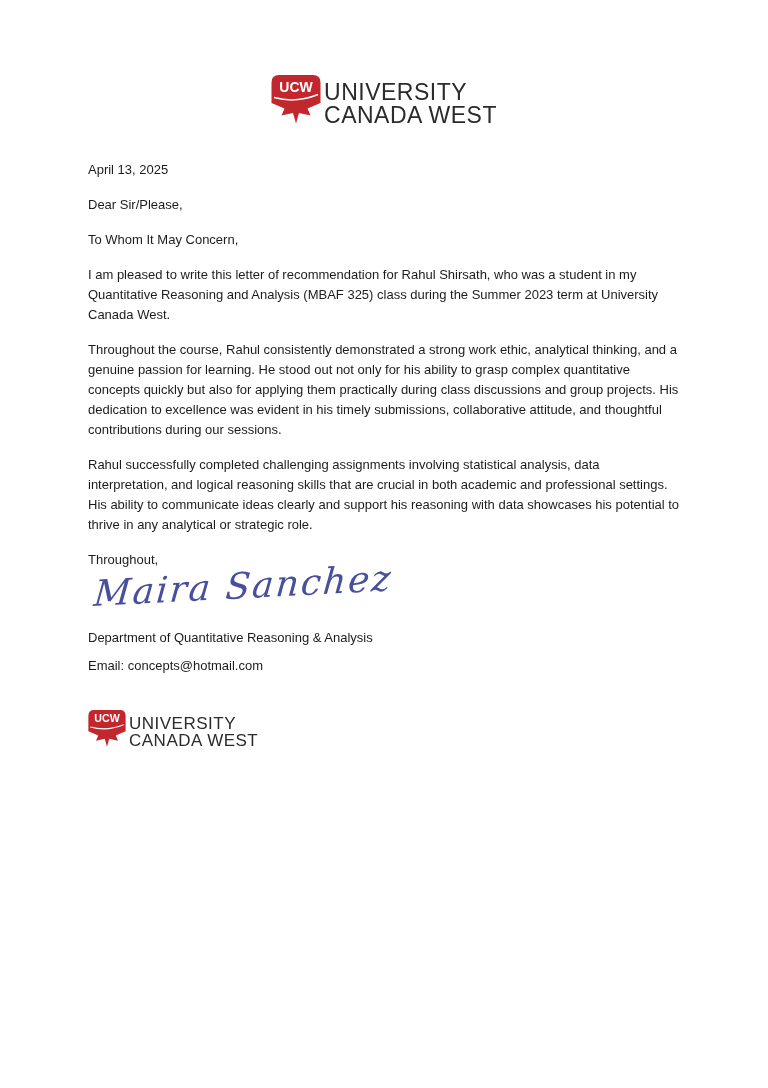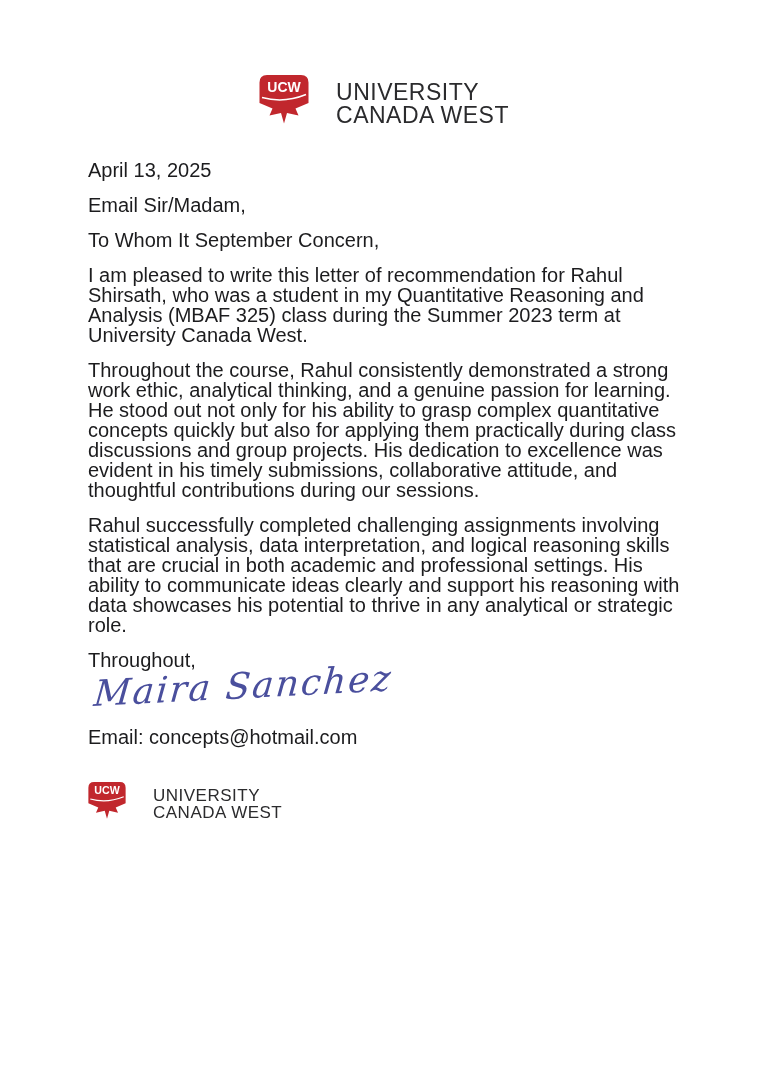--- a/index.html
+++ b/index.html
@@ -13,21 +13,20 @@
     padding: 74px 88px 0 88px;
     font-family: "Liberation Sans", sans-serif;
     color: #1c1c1e;
     overflow: hidden;
   }
 
   
   .logo {
     display: flex;
     align-items: center;
-    gap: 24px;
   }
   .logo-top {
     justify-content: center;
     margin-bottom: 26px;
   }
   .logo-bottom {
     justify-content: flex-start;
     margin-top: 32px;
   }
   .logo-mark { display: block; }
@@ -43,21 +42,21 @@
     letter-spacing: 0.5px;
     line-height: 1.0;
   }
   .logo-top .logo-text { font-size: 23px; }
   .logo-bottom .logo-text { font-size: 17px; }
   .logo-text span { display: block; }
 
   
   .letter p {
     margin: 0 0 15px 0;
-    font-size: 20px;
+    font-size: 13px;
     line-height: 20px;
   }
   .letter .tight { margin-bottom: 3px; }
 
   .signature {
     font-family: "DejaVu Serif", serif;
     font-style: italic;
     font-size: 36px;
     color: #4a4f9d;
     letter-spacing: 2px;
@@ -82,31 +81,32 @@
     </svg>
     <div class="logo-text">
       <span>UNIVERSITY</span>
       <span>CANADA WEST</span>
     </div>
   </header>
 
   <main class="letter">
     <p>April 13, 2025</p>
 
-    <p>Email Sir/Madam,</p>
-    <p>To Whom It September Concern,</p>
+    <p>Dear Sir/Please,</p>
+    <p>To Whom It May Concern,</p>
 
     <p>I am pleased to write this letter of recommendation for Rahul Shirsath, who was a student in my Quantitative Reasoning and Analysis (MBAF 325) class during the Summer 2023 term at University Canada West.</p>
     <p>Throughout the course, Rahul consistently demonstrated a strong work ethic, analytical thinking, and a genuine passion for learning. He stood out not only for his ability to grasp complex quantitative concepts quickly but also for applying them practically during class discussions and group projects. His dedication to excellence was evident in his timely submissions, collaborative attitude, and thoughtful contributions during our sessions.</p>
     <p>Rahul successfully completed challenging assignments involving statistical analysis, data interpretation, and logical reasoning skills that are crucial in both academic and professional settings. His ability to communicate ideas clearly and support his reasoning with data showcases his potential to thrive in any analytical or strategic role.</p>
 
     <p class="tight">Throughout,</p>
 
     <div class="signature">Maira Sanchez</div>
 
+    <p class="contact">Department of Quantitative  Reasoning &amp; Analysis</p>
     <p class="contact">Email: concepts@hotmail.com</p>
   </main>
 
   <footer class="logo logo-bottom">
     <svg class="logo-mark" viewBox="0 0 100 118" aria-hidden="true">
       <path d="M16 1 H84 Q99 1 99 16 V57 L73 68 L79 82 L56 77 L50 98 L44 77 L21 82 L27 68 L1 57 V16 Q1 1 16 1 Z" fill="#c1272d"></path>
       <path d="M6 46 Q50 58 94 40" stroke="#ffffff" stroke-width="3" fill="none"></path>
       <text x="50" y="34" text-anchor="middle" fill="#ffffff" font-size="28" font-weight="bold" font-family="Liberation Sans, sans-serif">UCW</text>
     </svg>
     <div class="logo-text">

